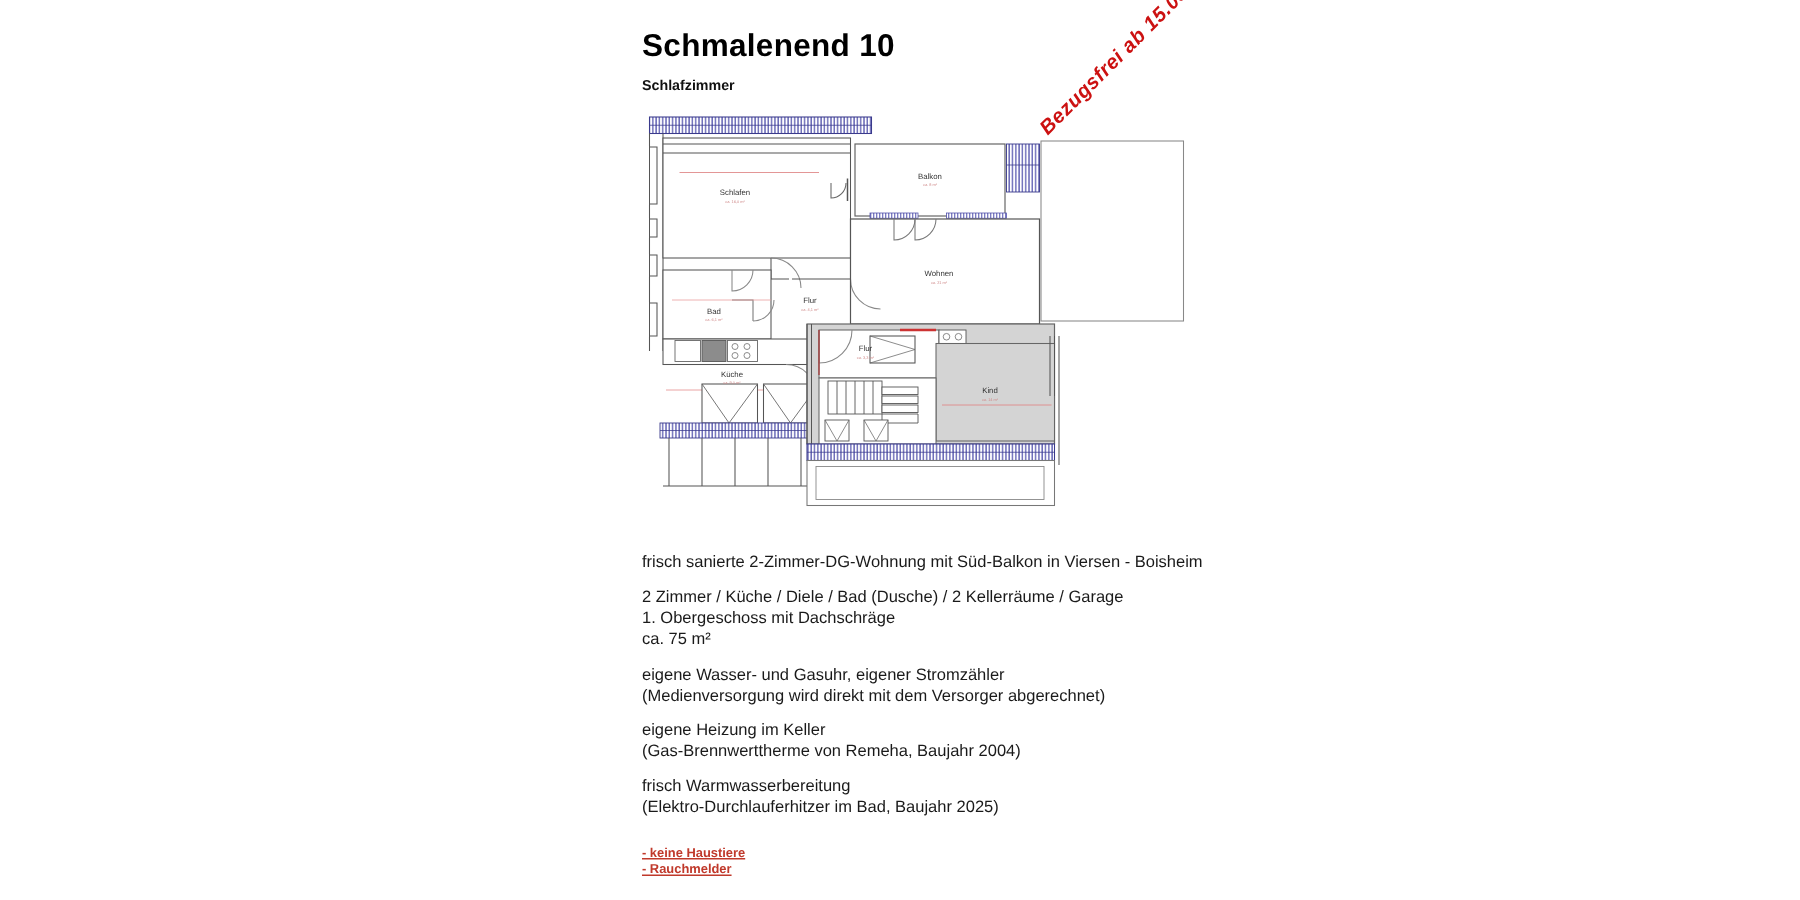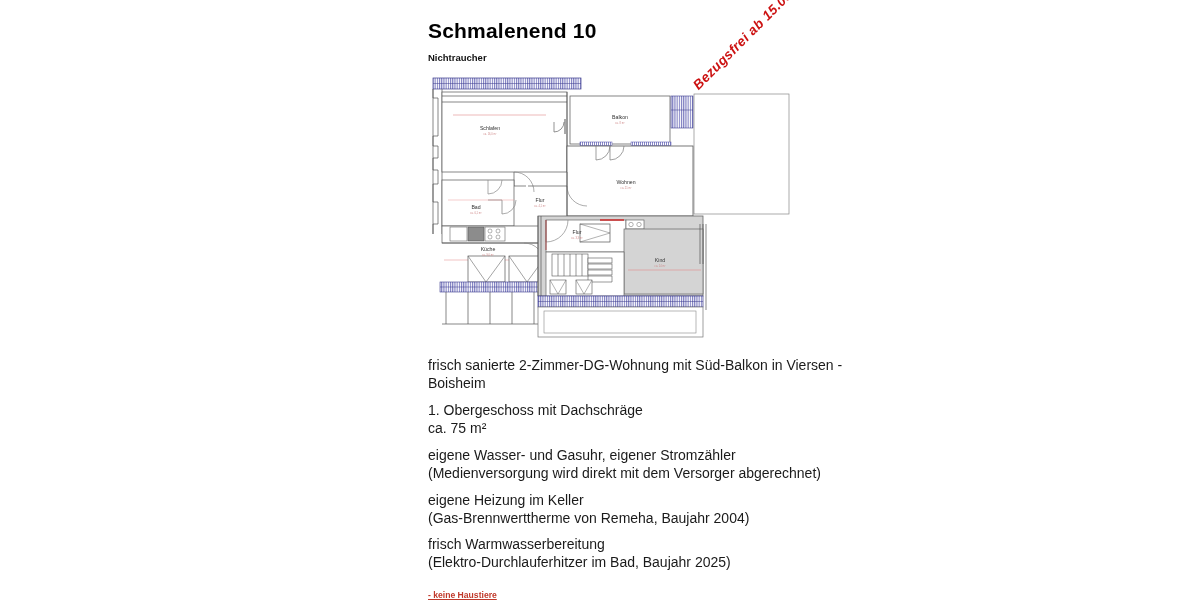--- a/index.html
+++ b/index.html
@@ -61,22 +61,22 @@
     color: #cc1111;
     font-size: 13.5px;
     font-weight: bold;
     font-style: italic;
     white-space: nowrap;
     letter-spacing: 0.4px;
   }
 
   
   .desc {
-    margin-top: 11px;
-    font-size: 14px;
+    margin-top: 22px;
+    font-size: 11px;
     line-height: 1.28;
     color: #1a1a1a;
   }
   .desc p {
     margin: 0 0 9px 0;
   }
   .desc p.tight { margin-bottom: 0; }
   .notes {
     margin-top: 18px;
     font-size: 8.6px;
@@ -90,21 +90,21 @@
   .rm { font-family: "Liberation Sans", sans-serif; font-size: 5.2px; fill: #333333; }
   .rm-sub { font-family: "Liberation Sans", sans-serif; font-size: 2.6px; fill: #d08b8b; }
 </style>
 </head>
 <body>
 
 <div id="page">
   <div class="content">
 
     <h1 id="page-title">Schmalenend 10</h1>
-    <div id="floor-label">Nichtraucher</div>
+    <div id="floor-label">Schlafzimmer</div>
 
     <div class="plan-wrap">
       <svg class="plan-svg" width="372" height="272" viewBox="0 0 372 272">
         <defs>
           <pattern id="hatchV" width="2.2" height="6" patternUnits="userSpaceOnUse">
             <rect width="2.2" height="6" fill="#ffffff"></rect>
             <line x1="0.6" y1="0" x2="0.6" y2="6" stroke="#4a4aa8" stroke-width="0.8"></line>
           </pattern>
           <pattern id="hatchV2" width="2.0" height="6" patternUnits="userSpaceOnUse">
             <rect width="2.0" height="6" fill="#ffffff"></rect>
@@ -269,20 +269,21 @@
           <text class="rm-sub" x="232" y="193" text-anchor="middle">ca. 14 m²</text>
         </g>
       </svg>
 
       <div class="plan-note">Bezugsfrei ab 15.03.2026</div>
     </div>
 
     <div class="desc">
       <p>frisch sanierte 2-Zimmer-DG-Wohnung mit Süd-Balkon in Viersen - Boisheim</p>
 
+      <p class="tight">2 Zimmer / Küche / Diele / Bad (Dusche) / 2 Kellerräume / Garage</p>
       <p class="tight">1. Obergeschoss mit Dachschräge</p>
       <p>ca. 75 m²</p>
 
       <p class="tight">eigene Wasser- und Gasuhr, eigener Stromzähler</p>
       <p>(Medienversorgung wird direkt mit dem Versorger abgerechnet)</p>
 
       <p class="tight">eigene Heizung im Keller</p>
       <p>(Gas-Brennwerttherme von Remeha, Baujahr 2004)</p>
 
       <p class="tight">frisch Warmwasserbereitung</p>

